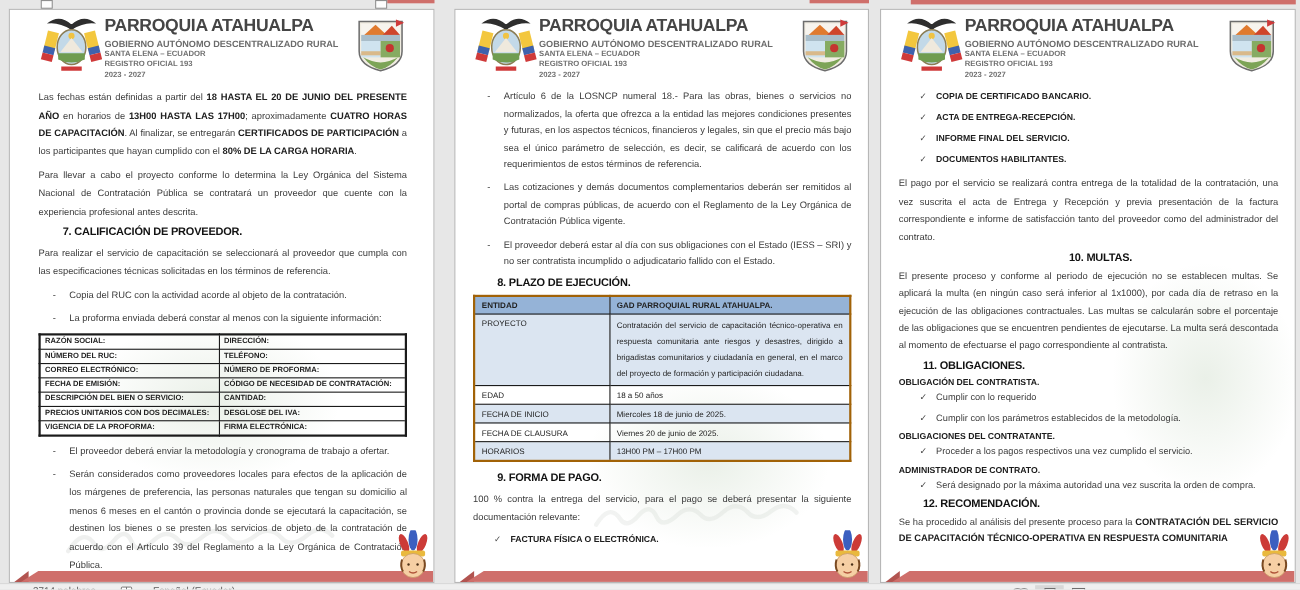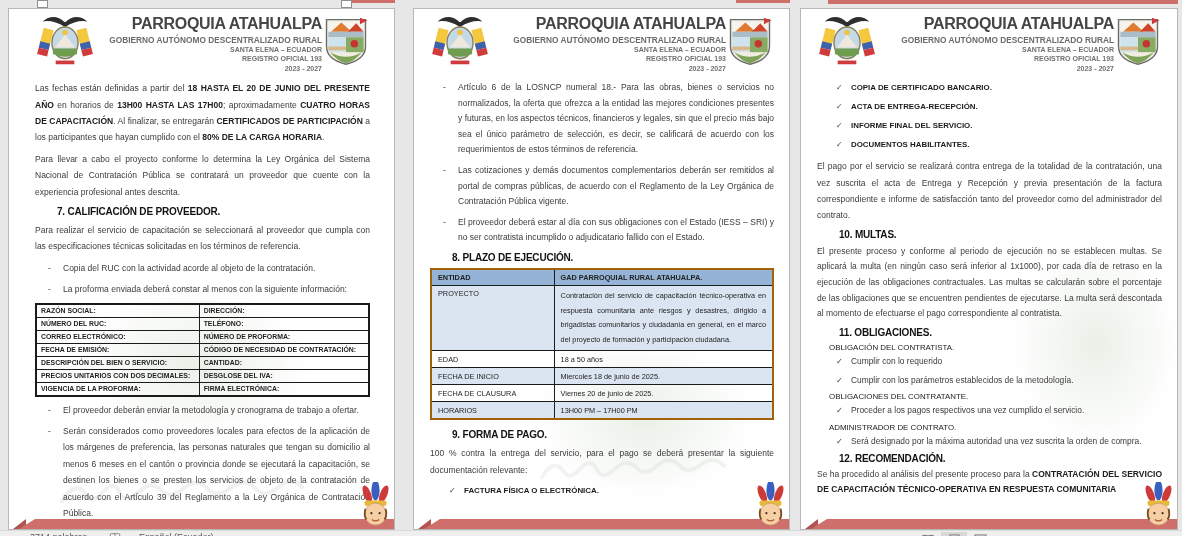--- a/index.html
+++ b/index.html
@@ -15,30 +15,30 @@
 
   .inner { position:relative; z-index:1; }
   .page1 .inner { padding:5px 24px 0 26px; }
   .page2 .inner { padding:5px 15px 0 16px; }
   .page3 .inner { padding:5px 15px 0 16px; }
 
   
   .hdr { display:flex; align-items:flex-start; margin-bottom:7px; }
   .hdr .logo-l { width:60px; height:54px; flex:none; }
   .hdr .logo-r { width:48px; height:52px; flex:none; margin-top:1px; }
-  .hdr .mid { flex:1; text-align:right; padding-top:2px; }
+  .hdr .mid { flex:1; text-align:left; padding-top:2px; }
   .hdr .title { font-size:16px; font-weight:bold; letter-spacing:-0.3px; color:#454545; line-height:1.05; }
   .hdr .l1 { font-size:8.3px; font-weight:bold; color:#6b6b6b; margin-top:2px; }
   .hdr .l2, .hdr .l3, .hdr .l4 { font-size:7px; font-weight:bold; color:#707070; line-height:1.35; }
 
   
   .p   { font-size:8.5px; line-height:16.4px; color:#3b3b3b; text-align:justify; margin-bottom:5px; }
   .b   { font-weight:bold; color:#202020; }
   .h   { font-weight:bold; color:#121212; font-size:10px; margin:6px 0 5px; padding-left:22px; letter-spacing:-0.2px; }
-  .sh  { font-weight:normal; color:#1a1a1a; font-size:7.9px; margin:5px 12px 2px; }
+  .sh  { font-weight:bold; color:#1a1a1a; font-size:7.9px; margin:5px 0 2px; }
 
   .dsh { position:relative; padding-left:28px; }
   .dsh .mk { position:absolute; left:13px; }
   .chk { position:relative; padding-left:34px; text-align:left; }
   .chk .mk { position:absolute; left:19px; color:#4a4a4a; font-weight:normal; }
   .chk.bold { font-weight:bold; color:#1c1c1c; font-size:7.9px; line-height:15px; margin-bottom:4px; }
   .chk.norm { font-size:8.4px; line-height:14.8px; margin-bottom:4px; color:#3b3b3b; }
 
   .tight { line-height:15.6px; }
 
@@ -180,21 +180,21 @@
             <td>PRECIOS UNITARIOS CON DOS DECIMALES:</td>
             <td>DESGLOSE DEL IVA:</td>
           </tr>
           <tr>
             <td>VIGENCIA DE LA PROFORMA:</td>
             <td>FIRMA ELECTRÓNICA:</td>
           </tr>
         </tbody>
     </table>
 
-    <p class="p dsh"><span class="mk">-</span><span>El proveedor deberán enviar la metodología y cronograma de trabajo a ofertar.</span></p>
+    <p class="p dsh"><span class="mk">-</span><span>El proveedor deberá enviar la metodología y cronograma de trabajo a ofertar.</span></p>
     <p class="p dsh"><span class="mk">-</span><span>Serán considerados como proveedores locales para efectos de la aplicación de los márgenes de preferencia, las personas naturales que tengan su domicilio al menos 6 meses en el cantón o provincia donde se ejecutará la capacitación, se destinen los bienes o se presten los servicios de objeto de la contratación de acuerdo con el Artículo 39 del Reglamento a la Ley Orgánica de Contratación Pública.</span></p>
   </div>
 
   <div class="ribtip"></div>
   <div class="ribbon"></div>
   <svg class="mascot" viewBox="0 0 34 50">
     <ellipse cx="8" cy="13" rx="4" ry="10" fill="#cc3b38" transform="rotate(-22 8 13)"></ellipse>
     <ellipse cx="17" cy="9" rx="4.5" ry="11" fill="#3b5fc0"></ellipse>
     <ellipse cx="26" cy="13" rx="4" ry="10" fill="#cc3b38" transform="rotate(22 26 13)"></ellipse>
     <rect x="5" y="20" width="24" height="6" rx="2" fill="#e9b93d"></rect>
@@ -357,21 +357,21 @@
         <path d="M40 3 l8 3 l-8 4 Z" fill="#cf3a3a"></path>
       </svg>
     </div>
 
     <p class="p chk bold"><span class="mk">✓</span><span>COPIA DE CERTIFICADO BANCARIO.</span></p>
     <p class="p chk bold"><span class="mk">✓</span><span>ACTA DE ENTREGA-RECEPCIÓN.</span></p>
     <p class="p chk bold"><span class="mk">✓</span><span>INFORME FINAL DEL SERVICIO.</span></p>
     <p class="p chk bold"><span class="mk">✓</span><span>DOCUMENTOS HABILITANTES.</span></p>
 
     <p class="p" style="margin-top:6px;">El pago por el servicio se realizará contra entrega de la totalidad de la contratación, una vez suscrita el acta de Entrega y Recepción y previa presentación de la factura correspondiente e informe de satisfacción tanto del proveedor como del administrador del contrato.</p>
-    <div class="h" style="margin:4px 0 4px;">10. MULTAS.</div>
+    <div class="h" style="margin:4px 0 4px;text-align:center;">10. MULTAS.</div>
     <p class="p tight">El presente proceso y conforme al periodo de ejecución no se establecen multas. Se aplicará la multa (en ningún caso será inferior al 1x1000), por cada día de retraso en la ejecución de las obligaciones contractuales. Las multas se calcularán sobre el porcentaje de las obligaciones que se encuentren pendientes de ejecutarse. La multa será descontada al momento de efectuarse el pago correspondiente al contratista.</p>
     <div class="h" style="margin:4px 0 3px;">11. OBLIGACIONES.</div>
 
     <div class="sh">OBLIGACIÓN DEL CONTRATISTA.</div>
     <p class="p chk norm"><span class="mk">✓</span><span>Cumplir con lo requerido</span></p>
     <p class="p chk norm"><span class="mk">✓</span><span>Cumplir con los parámetros establecidos de la metodología.</span></p>
 
     <div class="sh">OBLIGACIONES DEL CONTRATANTE.</div>
     <p class="p chk norm"><span class="mk">✓</span><span>Proceder a los pagos respectivos una vez cumplido el servicio.</span></p>
 

